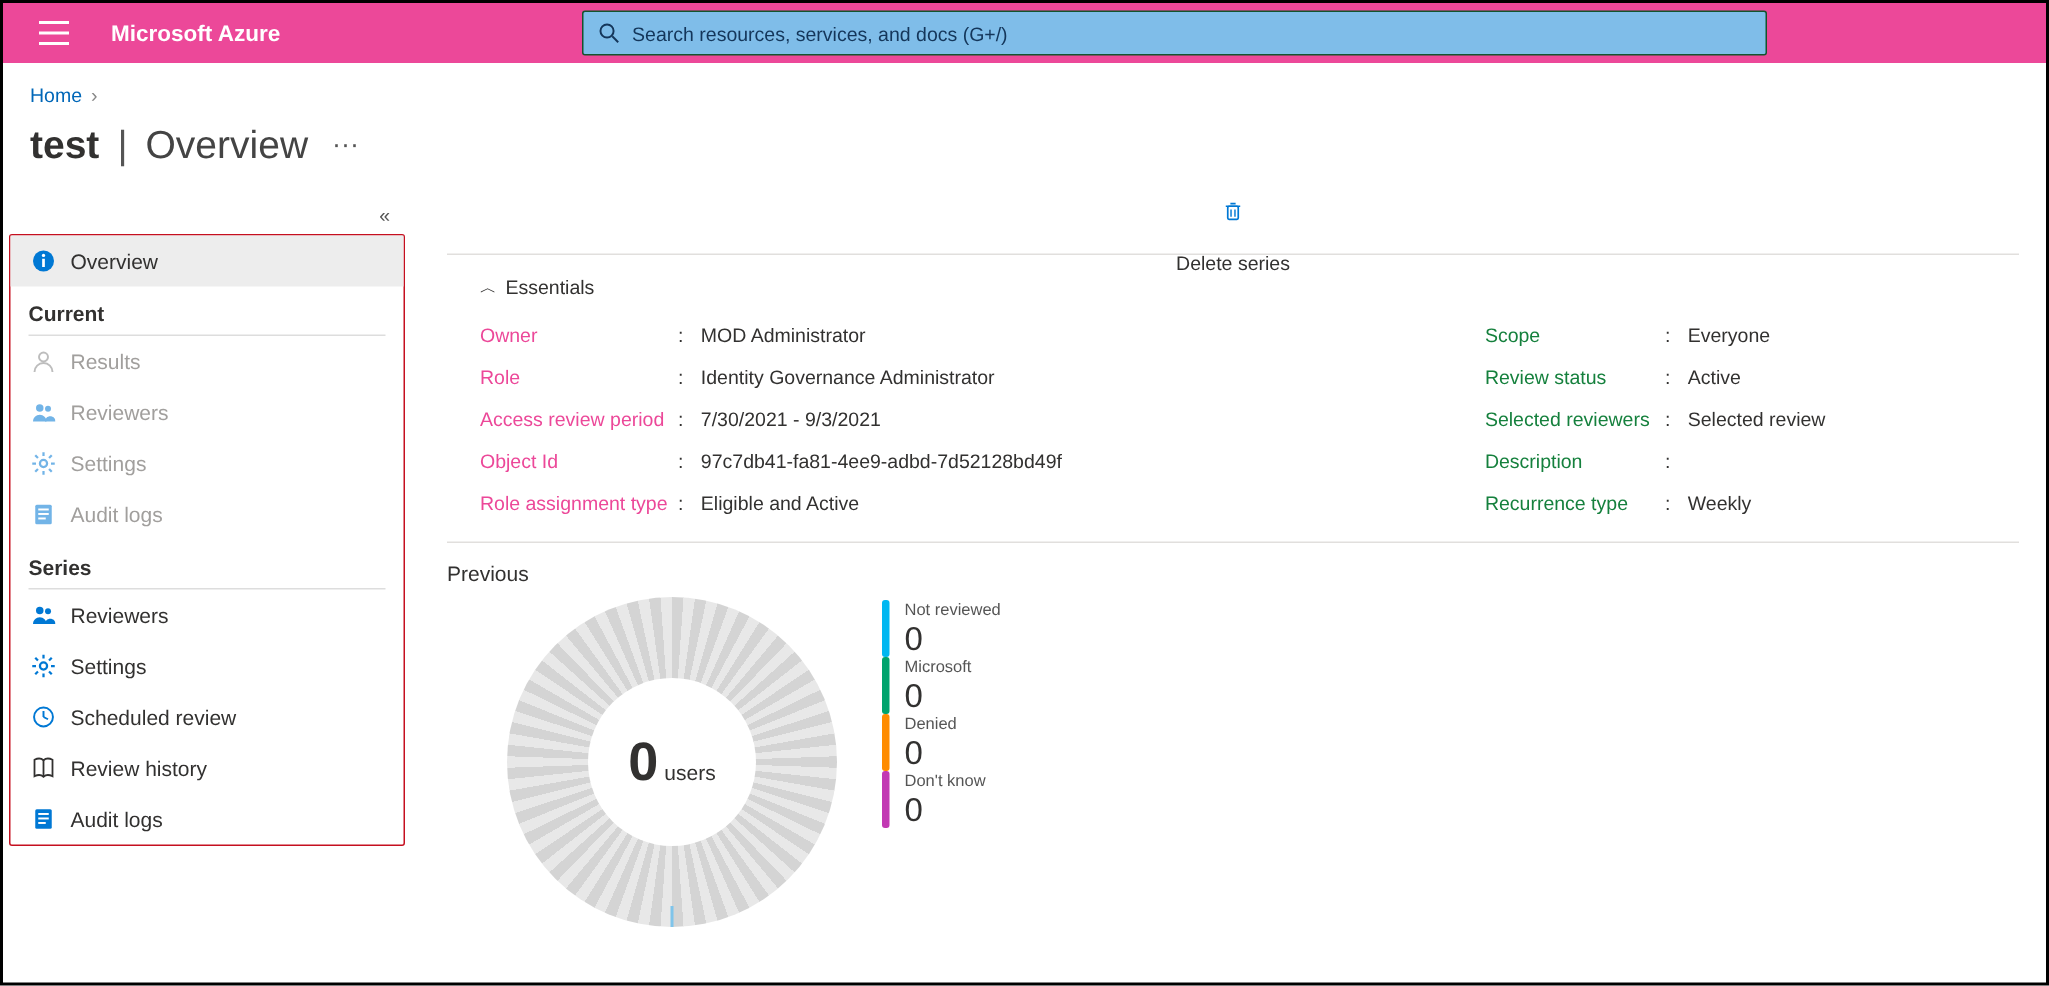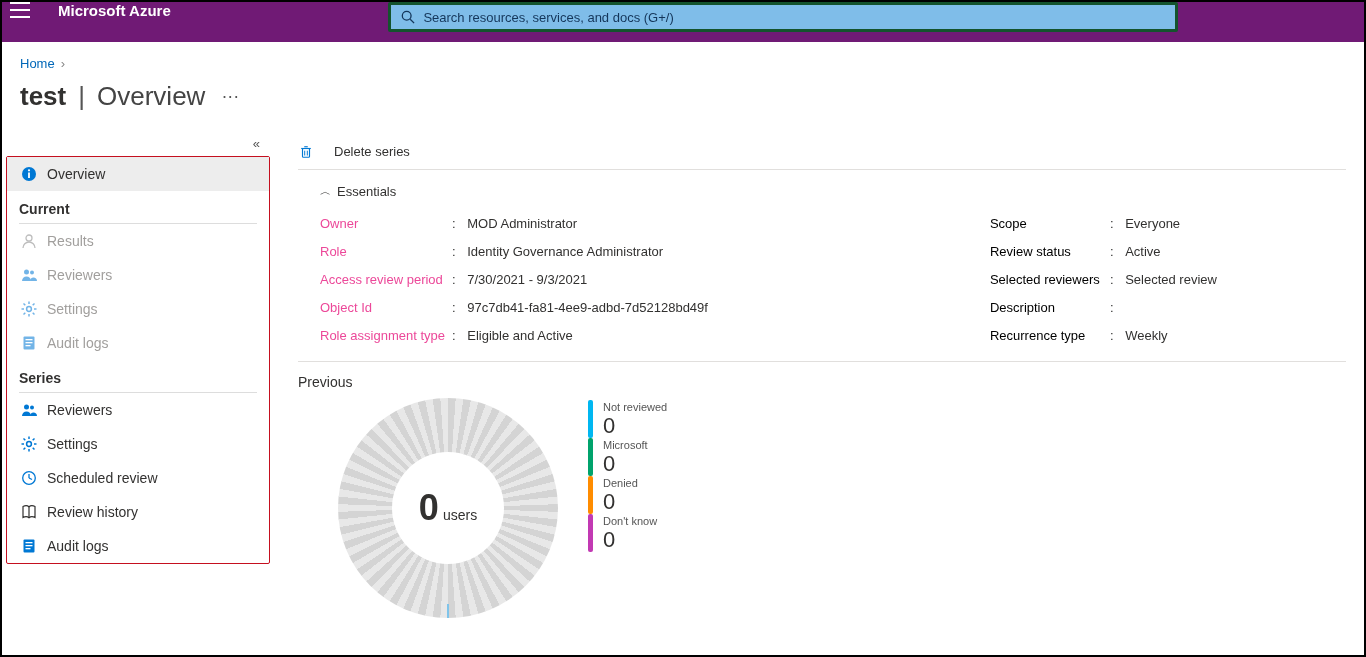--- a/index.html
+++ b/index.html
@@ -10,23 +10,24 @@
     background: #fff;
     width: 1366px;
     height: 657px;
     border: 2px solid #000;
     overflow: hidden;
   }
 
   
   .topbar {
     height: 40px;
-    background: #701a75;
-    display: flex;
-    padding: 0 8px;
+    background: #ec4899;
+    display: flex;
+    align-items: center;
+    padding: 0 24px;
     gap: 28px;
   }
   .hamburger {
     width: 20px;
     height: 16px;
     display: flex;
     flex-direction: column;
     justify-content: space-between;
     cursor: pointer;
   }
@@ -38,21 +39,21 @@
   }
   .search-wrap {
     flex: 1;
     display: flex;
     justify-content: center;
   }
   .search {
     width: 790px;
     height: 30px;
     background: #7fbde9;
-    border: 3px solid #14532d;
+    border: 1px solid #14532d;
     border-radius: 2px;
     display: flex;
     align-items: center;
     padding: 0 10px;
     gap: 8px;
     color: #14365a;
     margin-left: 12px;
   }
   .search input {
     flex: 1;
@@ -127,32 +128,33 @@
   
   .main { flex: 1; padding: 0 18px 0 28px; }
   .cmdbar {
     display: flex;
     align-items: center;
     gap: 20px;
     height: 36px;
     border-bottom: 1px solid #e1dfdd;
     margin-bottom: 14px;
     margin-top:4px;
+    flex-direction:column;
   }
   .cmdbar .ic { color: #0078d4; width:16px; height:16px; display:flex; align-items:center; justify-content:center;}
   .cmdbar .lbl { font-size: 13px; color: #323130; cursor: pointer; }
 
   .essentials { padding: 0 0 12px 22px; border-bottom: 1px solid #e1dfdd; }
   .essentials .ess-head { display:flex; align-items:center; gap:6px; font-size:13px; cursor:pointer; margin-bottom:10px;}
   .ess-cols { display: flex; gap: 40px; }
   .ess-left { flex: 1.15; }
   .ess-right { flex: 0.65; }
   .ess-row { display:flex; align-items:center; height:28px; font-size:13px; }
   .ess-left .ess-row .k  { width: 132px; color:#ec4899; }
-  .ess-right .ess-row .k { width: 120px; color:#000000; }
+  .ess-right .ess-row .k { width: 120px; color:#15803d; }
   .ess-row .c  { width: 8px; color:#323130; }
   .ess-row .v  { color:#323130; }
 
   .prev-head { font-size:14px; color:#323130; padding: 12px 0 8px 0; }
   .prev-wrap { display:flex; align-items: flex-start; gap: 30px; padding-left: 40px;}
   .donut {
     position: relative;
     width: 220px; height: 220px;
     border-radius: 50%;
     background:

